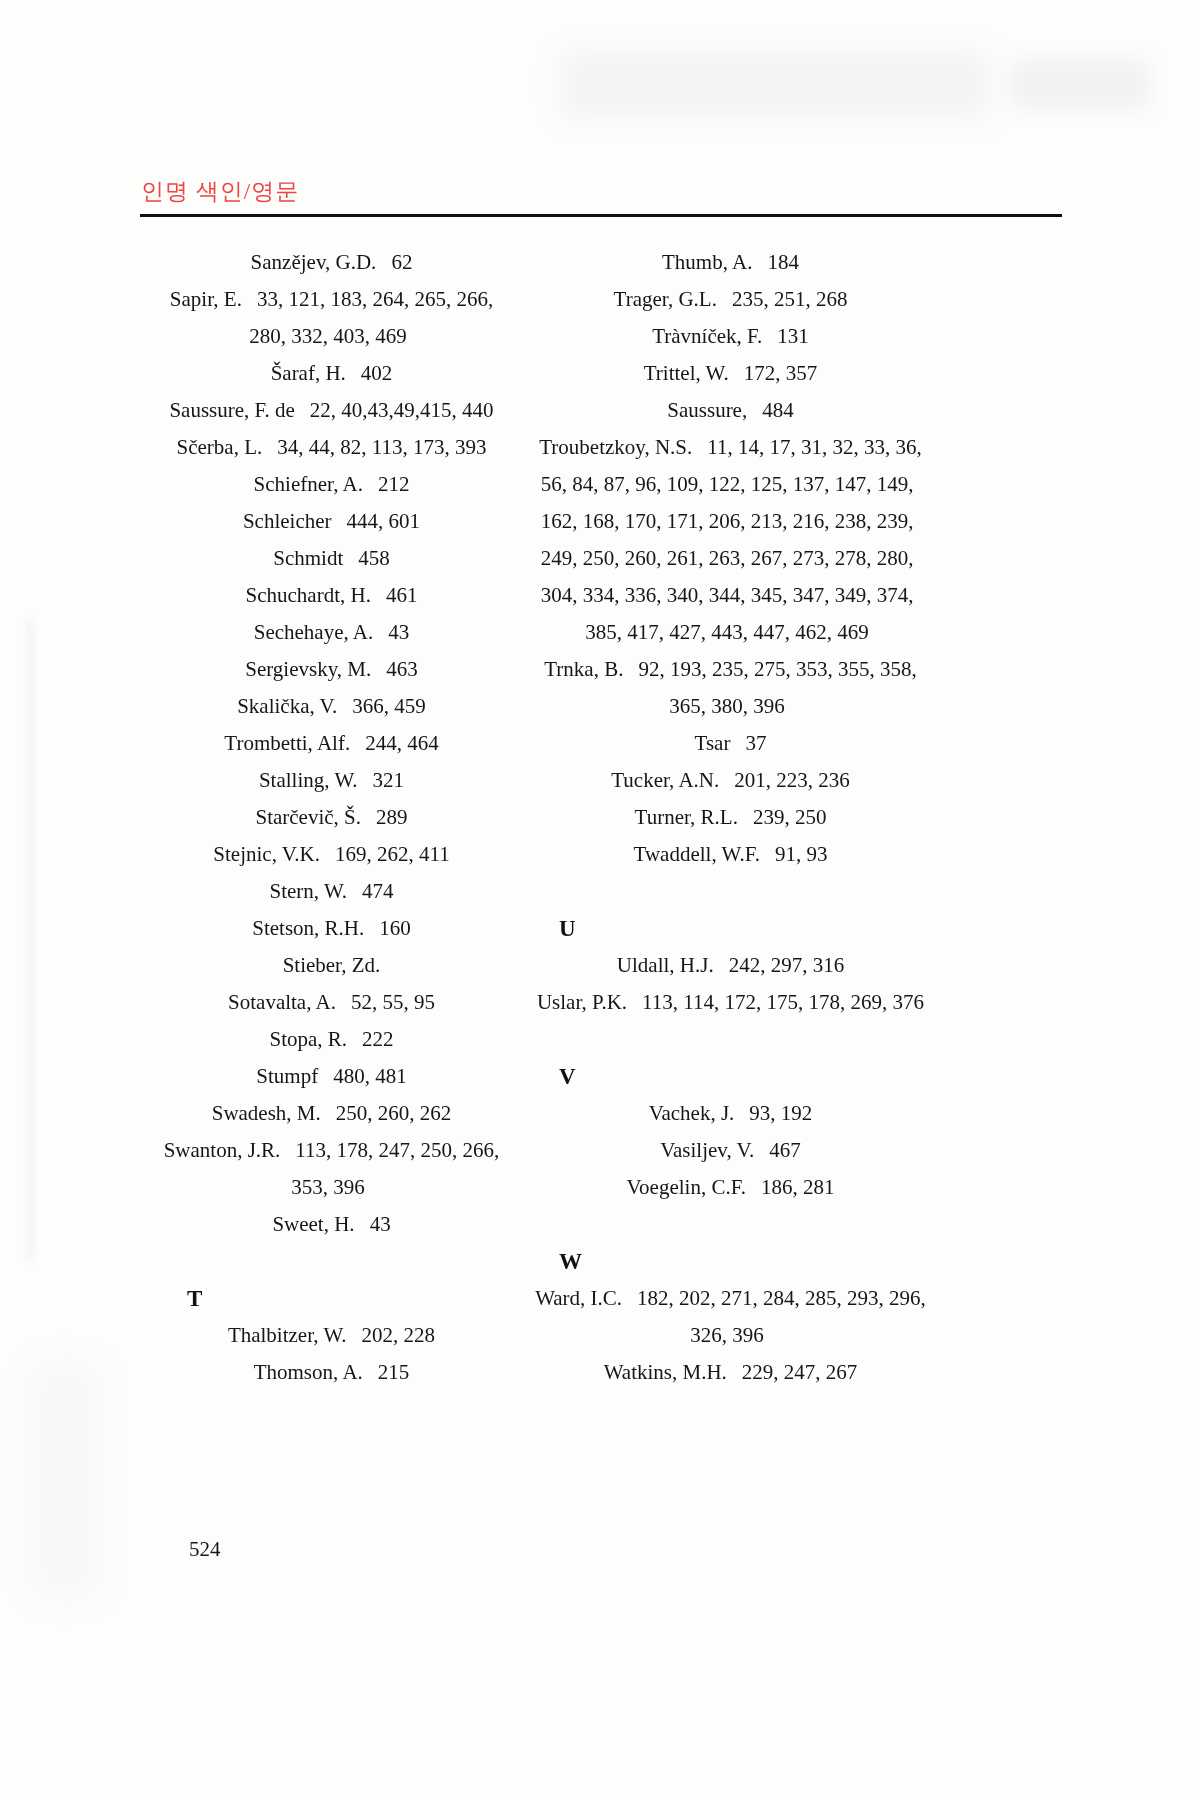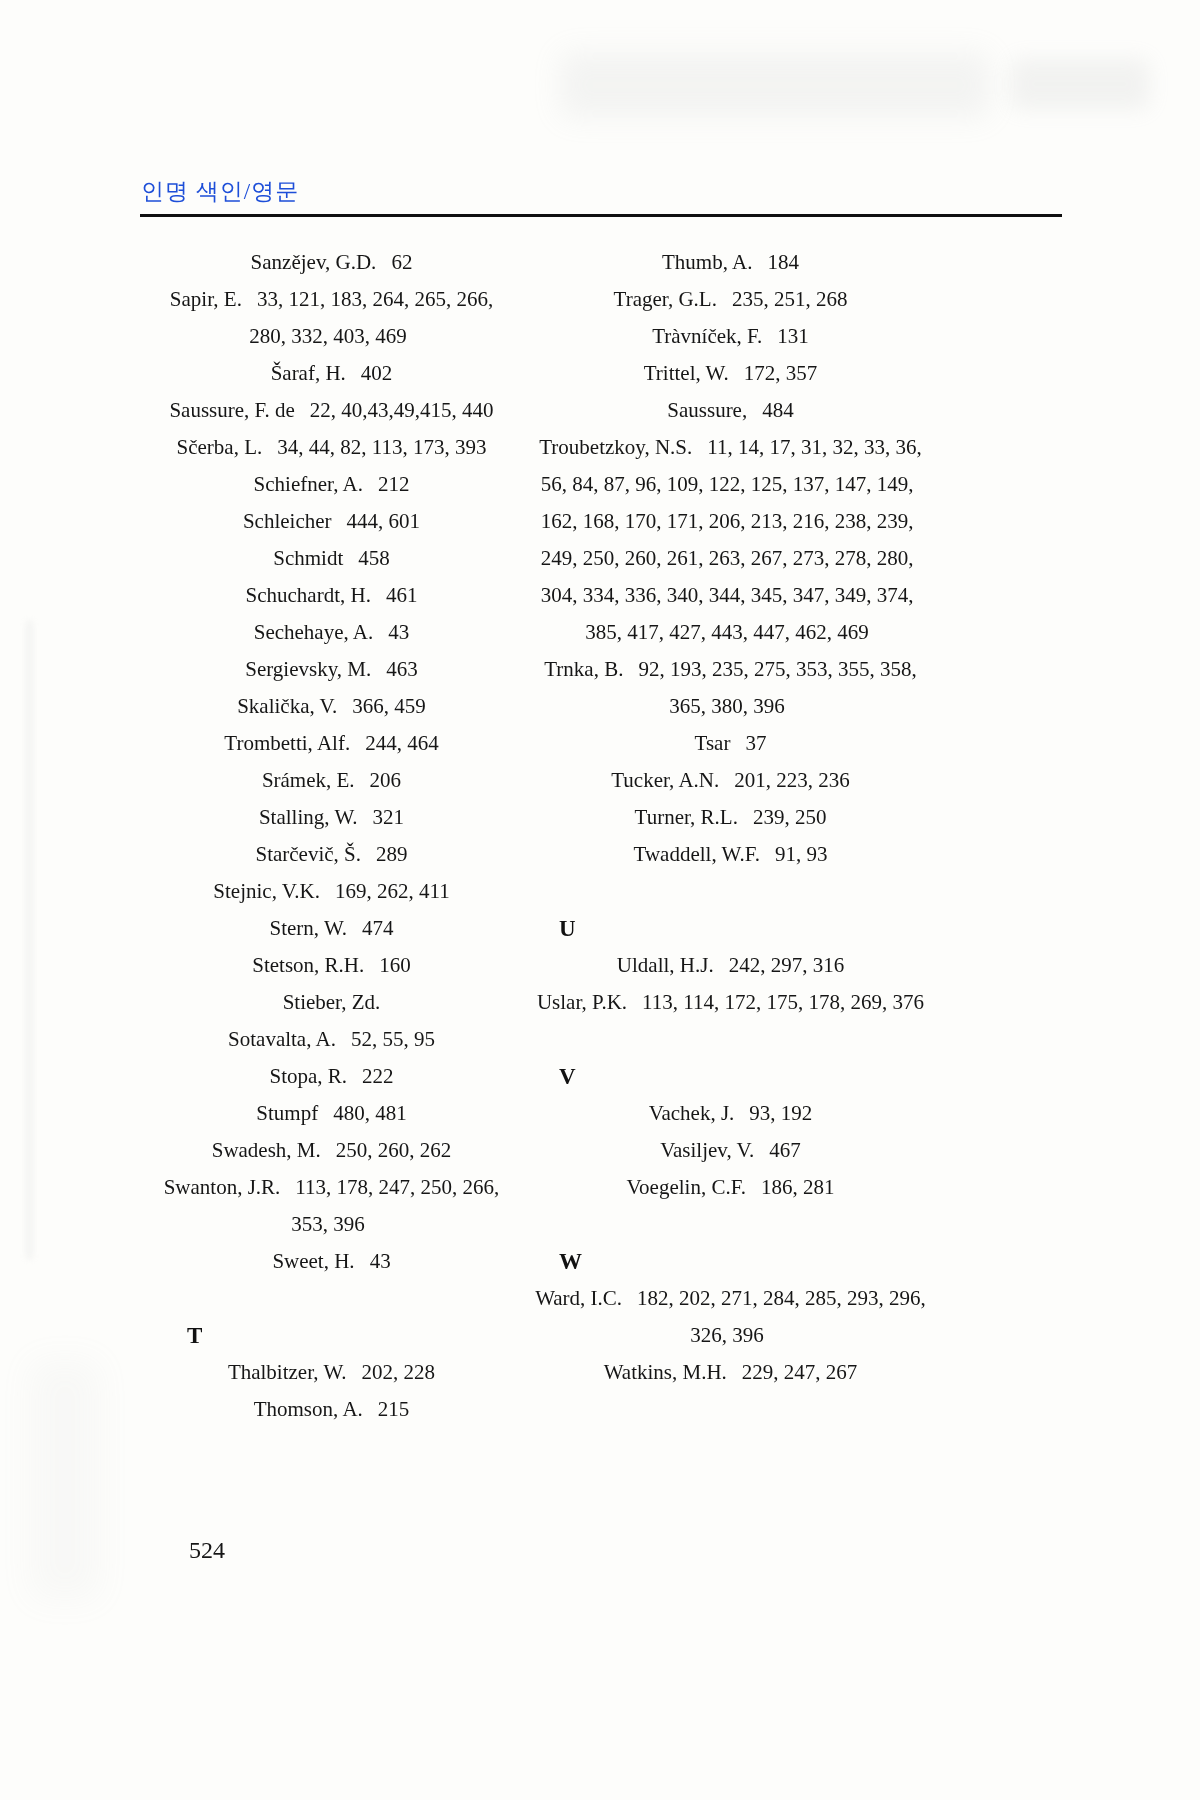--- a/index.html
+++ b/index.html
@@ -26,21 +26,21 @@
   .artifact.a2 { left: 1010px; top: 58px; width: 140px; height: 52px; opacity: 0.16; filter: blur(10px); }
   .artifact.a3 { left: 26px; top: 620px; width: 7px; height: 640px; opacity: 0.14; filter: blur(3px); }
   .artifact.a4 { left: 30px; top: 1360px; width: 70px; height: 240px; opacity: 0.07; filter: blur(16px); }
 
   .header-title {
     position: absolute;
     left: 141px;
     top: 176px;
     font-size: 23px;
     letter-spacing: 1px;
-    color: #1d4ed8;
+    color: #ef4444;
     white-space: nowrap;
   }
   .header-rule {
     position: absolute;
     left: 140px;
     top: 214px;
     width: 922px;
     height: 3px;
     background: #101010;
   }
@@ -68,21 +68,21 @@
     font-size: 23px;
     font-weight: bold;
     line-height: 37px;
     color: #111;
   }
 
   .page-number {
     position: absolute;
     left: 189px;
     top: 1537px;
-    font-size: 24px;
+    font-size: 21px;
     color: #161616;
   }
 </style>
 </head>
 <body>
 
 <div class="page">
 
   <div class="artifact a1"></div>
   <div class="artifact a2"></div>
@@ -100,21 +100,20 @@
       <div class="entry"><span class="entry-name">Saussure, F. de</span><span class="entry-pages">22, 40,43,49,415, 440</span></div>
       <div class="entry"><span class="entry-name">Sčerba, L.</span><span class="entry-pages">34, 44, 82, 113, 173, 393</span></div>
       <div class="entry"><span class="entry-name">Schiefner, A.</span><span class="entry-pages">212</span></div>
       <div class="entry"><span class="entry-name">Schleicher</span><span class="entry-pages">444, 601</span></div>
       <div class="entry"><span class="entry-name">Schmidt</span><span class="entry-pages">458</span></div>
       <div class="entry"><span class="entry-name">Schuchardt, H.</span><span class="entry-pages">461</span></div>
       <div class="entry"><span class="entry-name">Sechehaye, A.</span><span class="entry-pages">43</span></div>
       <div class="entry"><span class="entry-name">Sergievsky, M.</span><span class="entry-pages">463</span></div>
       <div class="entry"><span class="entry-name">Skalička, V.</span><span class="entry-pages">366, 459</span></div>
       <div class="entry"><span class="entry-name">Trombetti, Alf.</span><span class="entry-pages">244, 464</span></div>
-      <div class="entry"><span class="entry-name">Srámek, E.</span><span class="entry-pages">206</span></div>
       <div class="entry"><span class="entry-name">Stalling, W.</span><span class="entry-pages">321</span></div>
       <div class="entry"><span class="entry-name">Starčevič, Š.</span><span class="entry-pages">289</span></div>
       <div class="entry"><span class="entry-name">Stejnic, V.K.</span><span class="entry-pages">169, 262, 411</span></div>
       <div class="entry"><span class="entry-name">Stern, W.</span><span class="entry-pages">474</span></div>
       <div class="entry"><span class="entry-name">Stetson, R.H.</span><span class="entry-pages">160</span></div>
       <div class="entry"><span class="entry-name">Stieber, Zd.</span></div>
       <div class="entry"><span class="entry-name">Sotavalta, A.</span><span class="entry-pages">52, 55, 95</span></div>
       <div class="entry"><span class="entry-name">Stopa, R.</span><span class="entry-pages">222</span></div>
       <div class="entry"><span class="entry-name">Stumpf</span><span class="entry-pages">480, 481</span></div>
       <div class="entry"><span class="entry-name">Swadesh, M.</span><span class="entry-pages">250, 260, 262</span></div>

